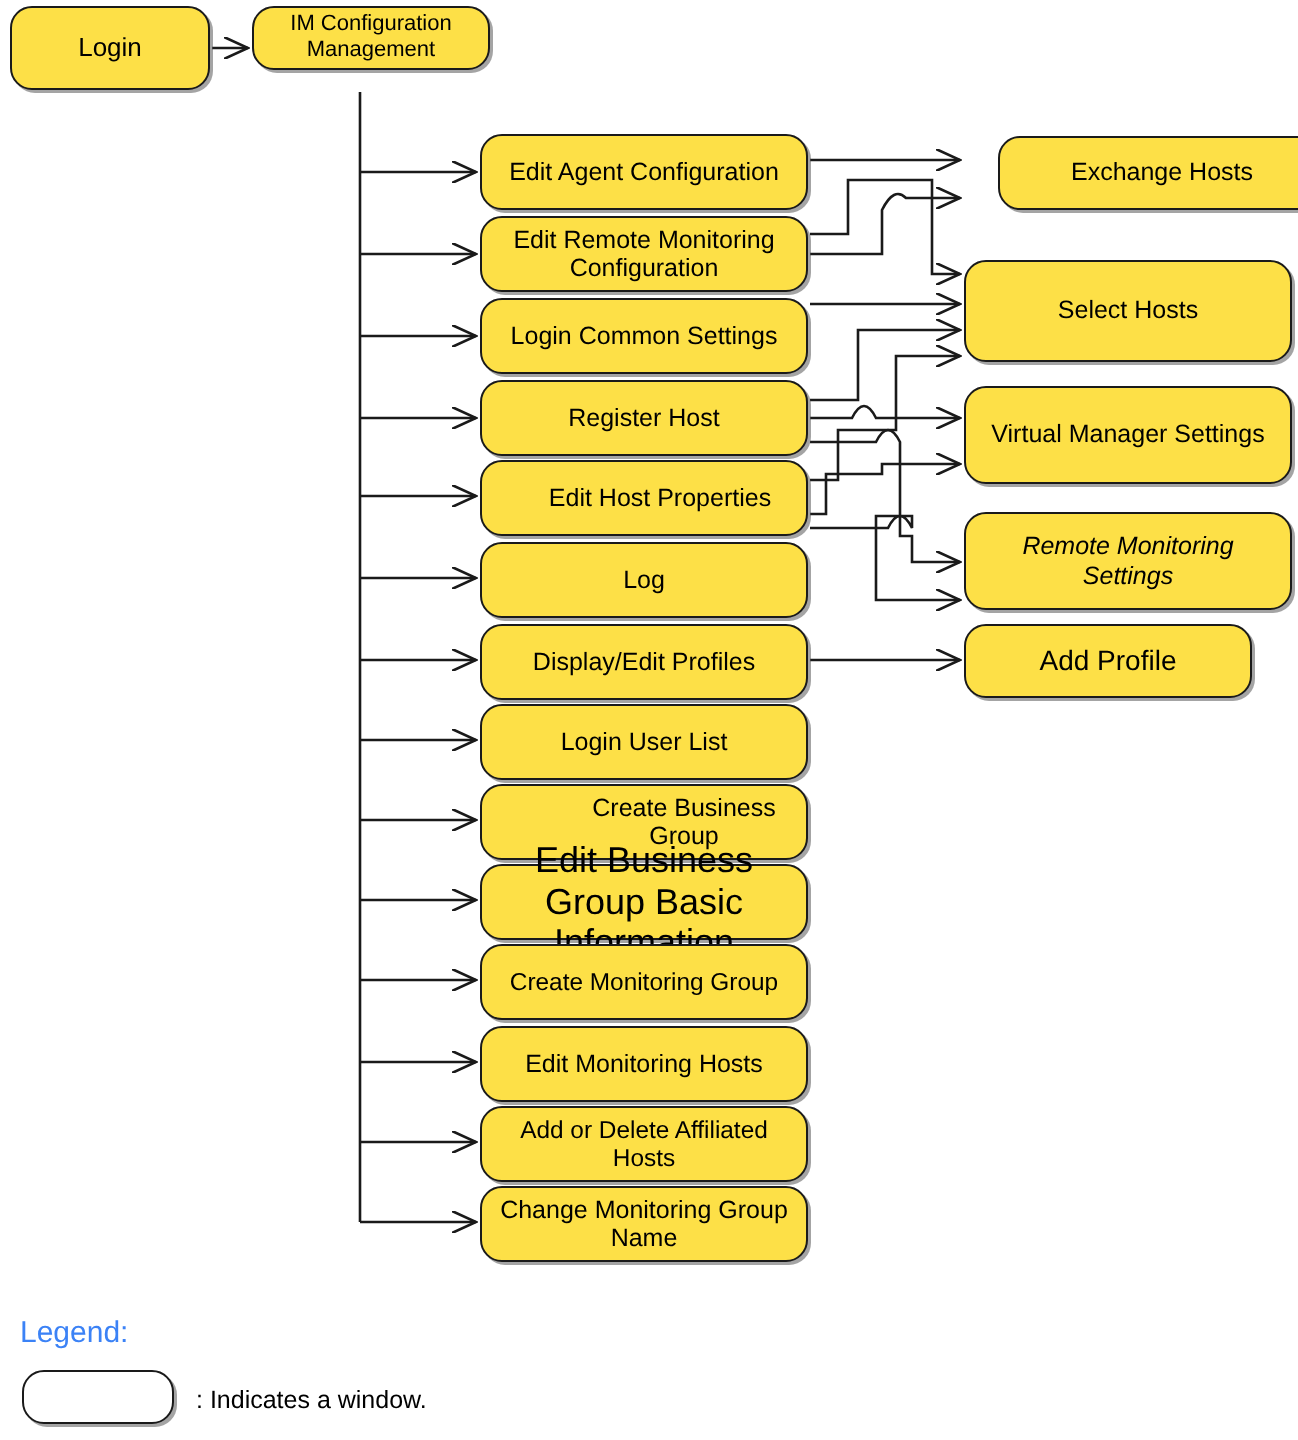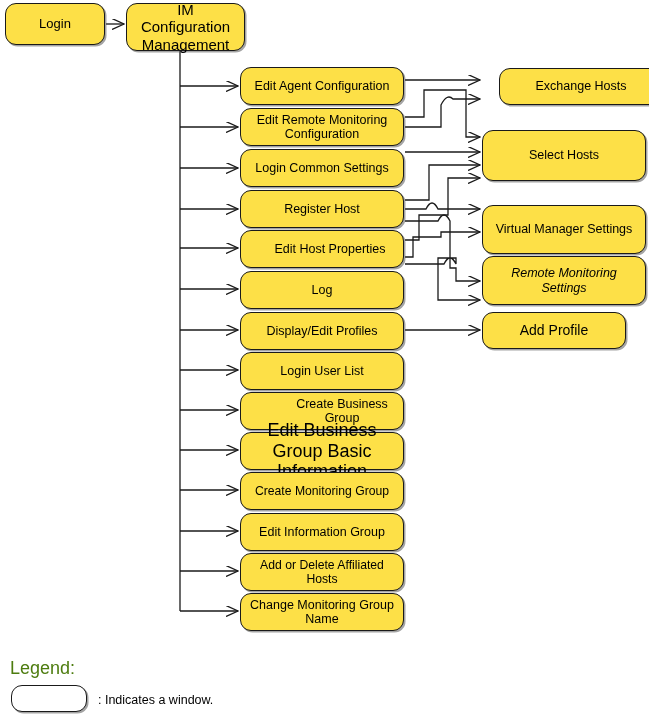--- a/index.html
+++ b/index.html
@@ -7,21 +7,21 @@
        font-family:"Liberation Sans","DejaVu Sans",sans-serif;
        -webkit-font-smoothing:antialiased;}
   #canvas{position:absolute;left:0;top:0;width:649px;height:720px;}
   svg.layer{position:absolute;left:0;top:0;width:649px;height:720px;pointer-events:none;}
   .node{position:absolute;box-sizing:border-box;
         border:1.4px solid #1a1a1a;border-radius:11px;background:#fde047;
         display:flex;align-items:center;justify-content:center;text-align:center;
         line-height:1.15;color:#000;z-index:5;
         box-shadow:1.5px 1.5px 0 0 rgba(90,90,90,0.55);}
   .node span{display:block;padding:0 4px;}
-  .legend-label{position:absolute;font-size:18px;color:#4d7c0f;z-index:6;}
+  .legend-label{position:absolute;font-size:15px;color:#3b82f6;z-index:6;}
   .legend-box{position:absolute;box-sizing:border-box;border:1.4px solid #1a1a1a;
               border-radius:11px;background:#fff;z-index:6;
               box-shadow:1.5px 1.5px 0 0 rgba(90,90,90,0.55);}
   .legend-text{position:absolute;font-size:12.5px;color:#000;z-index:6;white-space:nowrap;}
 </style>
 </head>
 <body>
 
 <div id="canvas">
 
@@ -73,21 +73,21 @@
       <path d="M405,264 L444,264 Q450,252 456,264 L456,258 L438,258 L438,300 L480,300" marker-end="url(#ah)"></path>
 
       <path d="M405,330 L480,330" marker-end="url(#ah)"></path>
     </g>
   </svg>
 
   <div class="node" style="left:5px;top:3px;width:100px;height:42px;font-size:13px;">
     <span>Login</span>
   </div>
 
-  <div class="node" style="left:126px;top:3px;width:119px;height:48px;font-size:15px;">
+  <div class="node" style="left:126px;top:3px;width:119px;height:32px;font-size:11px;">
     <span>IM Configuration Management</span>
   </div>
 
   <div class="node" style="left:240px;top:67px;width:164px;height:38px;font-size:12.5px;">
     <span>Edit Agent Configuration</span>
   </div>
 
   <div class="node" style="left:240px;top:108px;width:164px;height:38px;font-size:12.5px;">
     <span>Edit Remote Monitoring Configuration</span>
   </div>
@@ -122,40 +122,40 @@
 
   <div class="node" style="left:240px;top:432px;width:164px;height:38px;font-size:18px;">
     <span>Edit Business Group Basic Information</span>
   </div>
 
   <div class="node" style="left:240px;top:472px;width:164px;height:38px;font-size:12.2px;text-align:right;">
     <span>Create Monitoring Group</span>
   </div>
 
   <div class="node" style="left:240px;top:513px;width:164px;height:38px;font-size:12.5px;">
-    <span>Edit Information Group</span>
+    <span>Edit Monitoring Hosts</span>
   </div>
 
   <div class="node" style="left:240px;top:553px;width:164px;height:38px;font-size:12.2px;">
     <span>Add or Delete Affiliated Hosts</span>
   </div>
 
   <div class="node" style="left:240px;top:593px;width:164px;height:38px;font-size:12.5px;">
     <span>Change Monitoring Group Name</span>
   </div>
 
   <div class="node" style="left:467px;top:68px;width:164px;height:37px;font-size:12.5px;margin-left:32px;">
     <span>Exchange Hosts</span>
   </div>
 
   <div class="node" style="left:482px;top:130px;width:164px;height:51px;font-size:12.5px;">
     <span>Select Hosts</span>
   </div>
 
-  <div class="node" style="left:482px;top:193px;width:164px;height:49px;font-size:12.5px;margin-top:12px;">
+  <div class="node" style="left:482px;top:193px;width:164px;height:49px;font-size:12.5px;">
     <span>Virtual Manager Settings</span>
   </div>
 
   <div class="node" style="left:482px;top:256px;width:164px;height:49px;font-size:12.5px;font-style:italic;">
     <span>Remote Monitoring Settings</span>
   </div>
 
   <div class="node" style="left:482px;top:312px;width:144px;height:37px;font-size:14px;">
     <span>Add Profile</span>
   </div>

